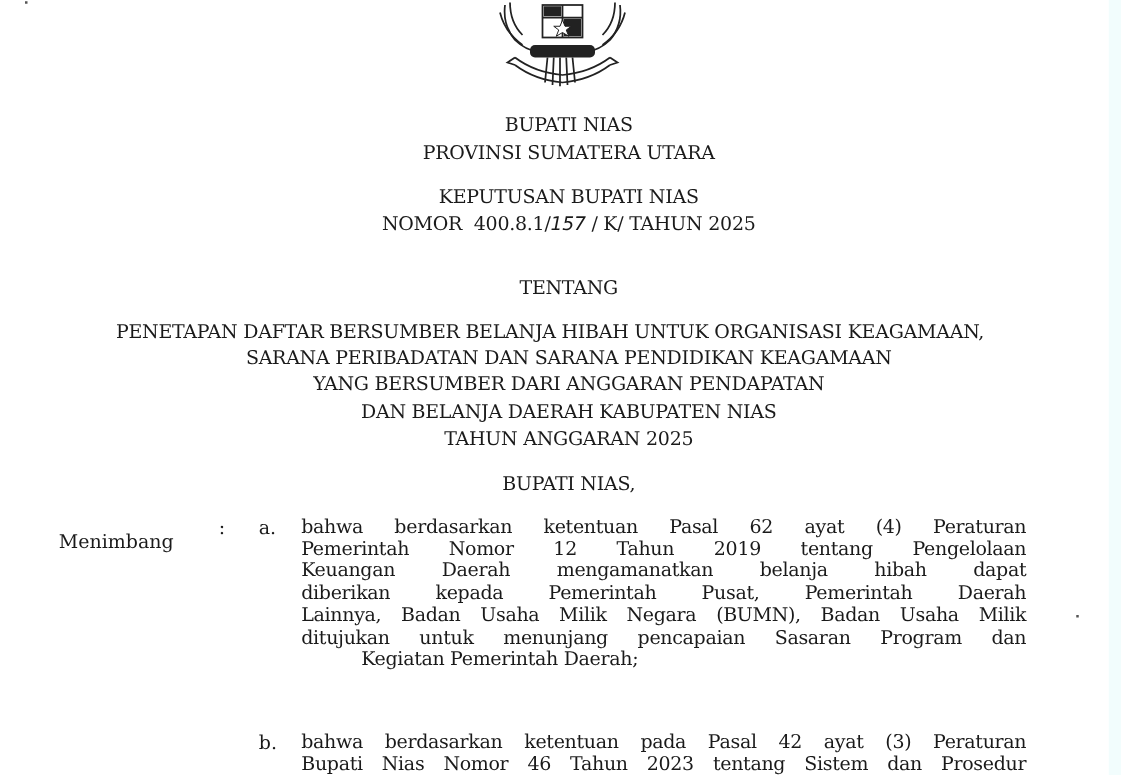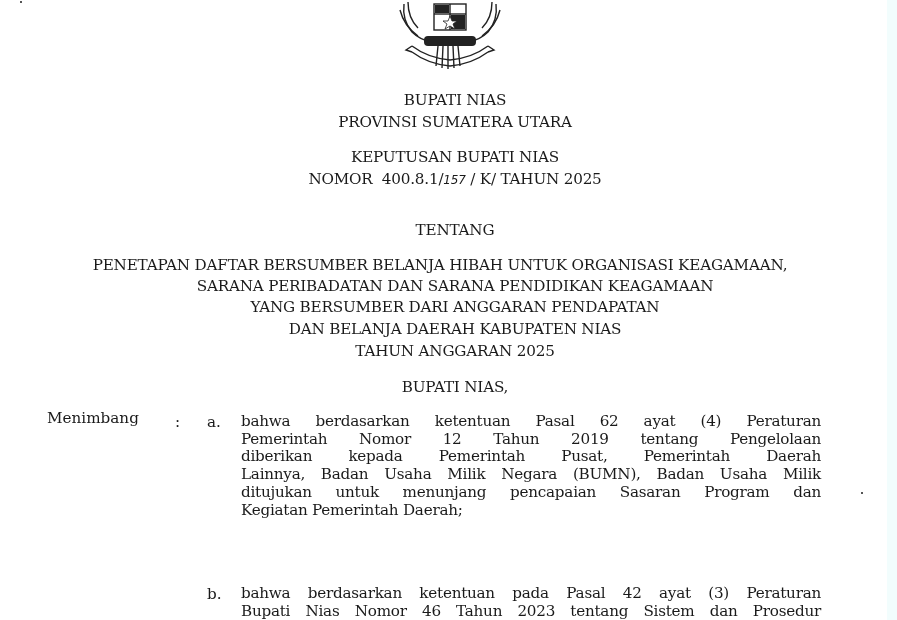--- a/index.html
+++ b/index.html
@@ -25,45 +25,45 @@
   .center {
     position: absolute; left: 0; width: 910px;
     text-align: center;
     font-size: 15.2px;
     letter-spacing: -0.2px;
     white-space: nowrap;
   }
   .handwritten {
     font-family: "DejaVu Sans", sans-serif;
     font-style: italic;
-    font-size: 12px;
+    font-size: 15px;
   }
   .label {
-    position: absolute; left: 47px; top: 409px;
+    position: absolute; left: 47px; top: 424px;
     font-size: 15.2px;
     text-align: center;
   }
   .colon {
     position: absolute; left: 175px; top: 413px;
     font-size: 15.2px;
   }
   .item-marker {
     position: absolute; font-size: 15.2px;
   }
   .para {
     position: absolute; left: 241px;
     width: 580px;
     font-size: 15.2px;
     line-height: 17.7px;
     text-align: justify;
     text-align-last: justify;
     letter-spacing: -0.25px;
   }
   .para .line { display: block; text-align: justify; text-align-last: justify; white-space: nowrap; }
-  .para .line.last { text-align-last: left; }
+  .para .line.last { text-align-last: left; margin-left: 48px; }
   .speck { position: absolute; width: 2px; height: 2px; background: #555; }
 </style>
 </head>
 <body>
 
 <div class="right-strip"></div>
 
 <svg class="emblem" viewBox="0 0 104 74">
   <g fill="none" stroke="#222" stroke-width="1.4">
 
@@ -110,20 +110,21 @@
 
 <div class="center" style="top:378px">BUPATI NIAS,</div>
 
 <div class="label">Menimbang</div>
 <div class="colon">:</div>
 
 <div class="item-marker" style="left:207px; top:413px">a.</div>
 <div class="para" style="top:413px">
   <span class="line">bahwa berdasarkan ketentuan Pasal 62 ayat (4) Peraturan</span>
   <span class="line">Pemerintah Nomor 12 Tahun 2019 tentang Pengelolaan</span>
+  <span class="line">Keuangan Daerah mengamanatkan belanja hibah dapat</span>
   <span class="line">diberikan kepada Pemerintah Pusat, Pemerintah Daerah</span>
   <span class="line">Lainnya, Badan Usaha Milik Negara (BUMN), Badan Usaha Milik</span>
   <span class="line">ditujukan untuk menunjang pencapaian Sasaran Program dan</span>
   <span class="line last">Kegiatan Pemerintah Daerah;</span>
 </div>
 
 <div class="item-marker" style="left:207px; top:585px">b.</div>
 <div class="para" style="top:585px">
   <span class="line">bahwa berdasarkan ketentuan pada Pasal 42 ayat (3) Peraturan</span>
   <span class="line">Bupati Nias Nomor 46 Tahun 2023 tentang Sistem dan Prosedur</span>

